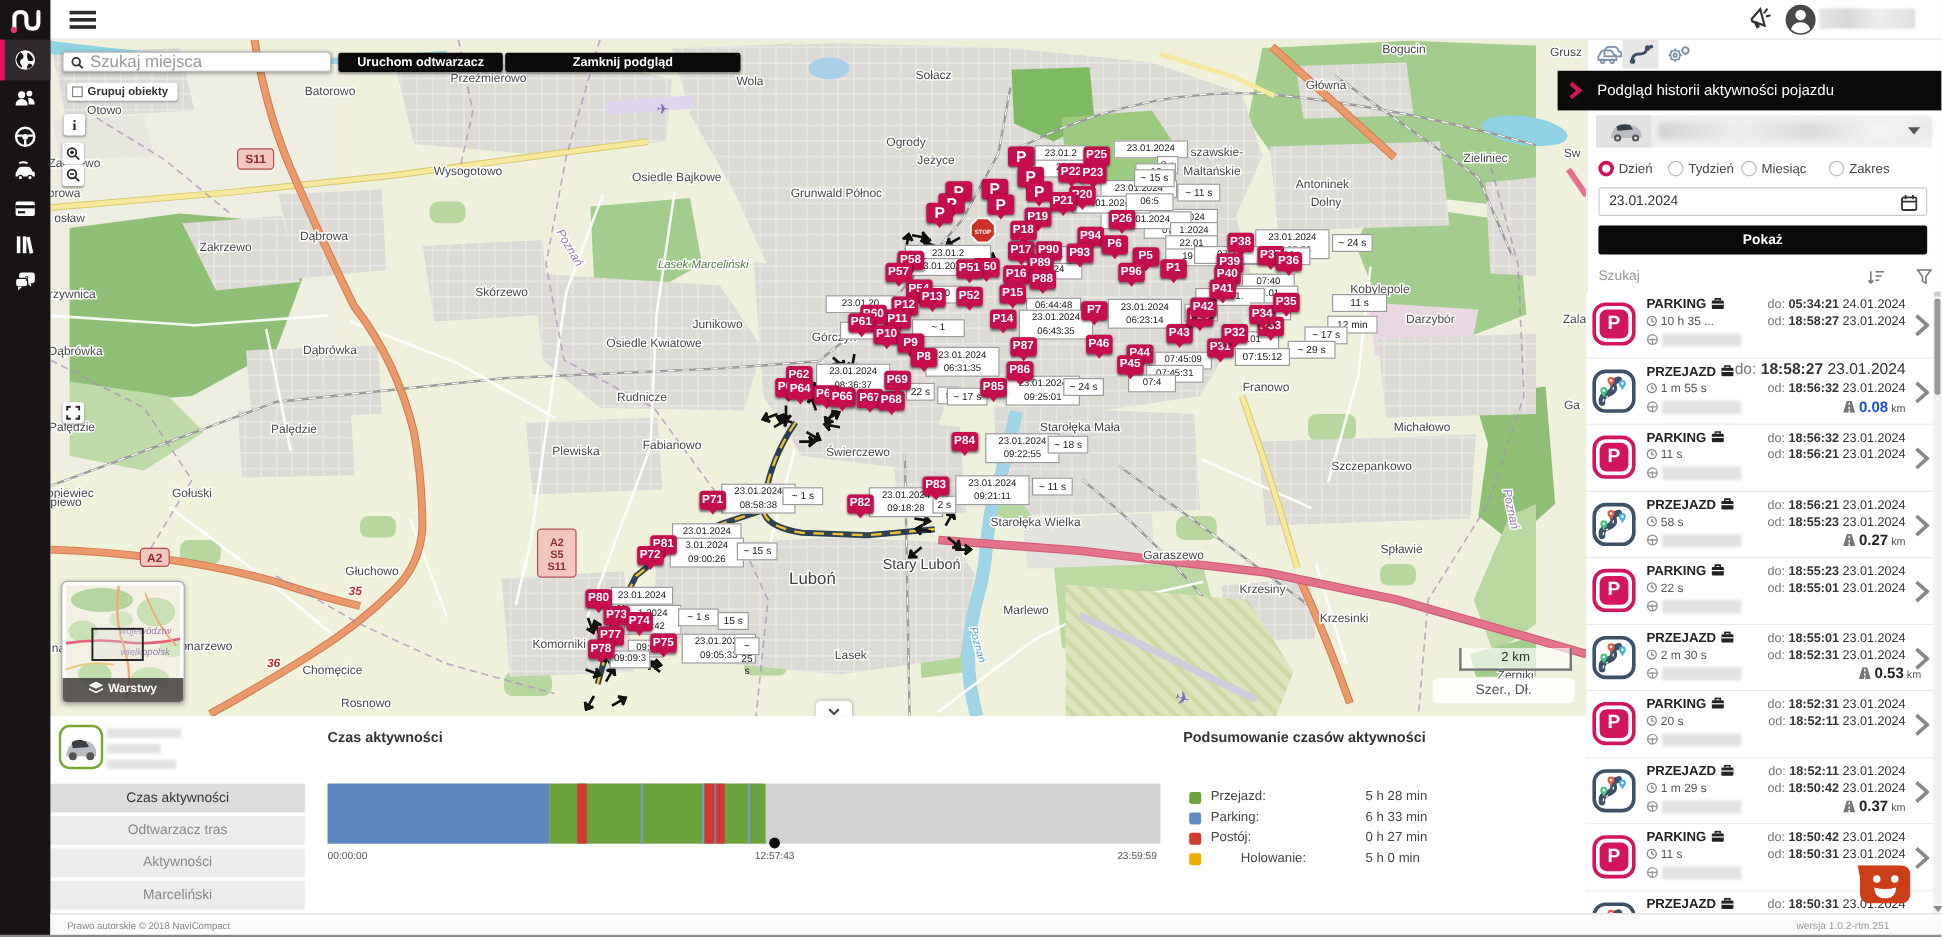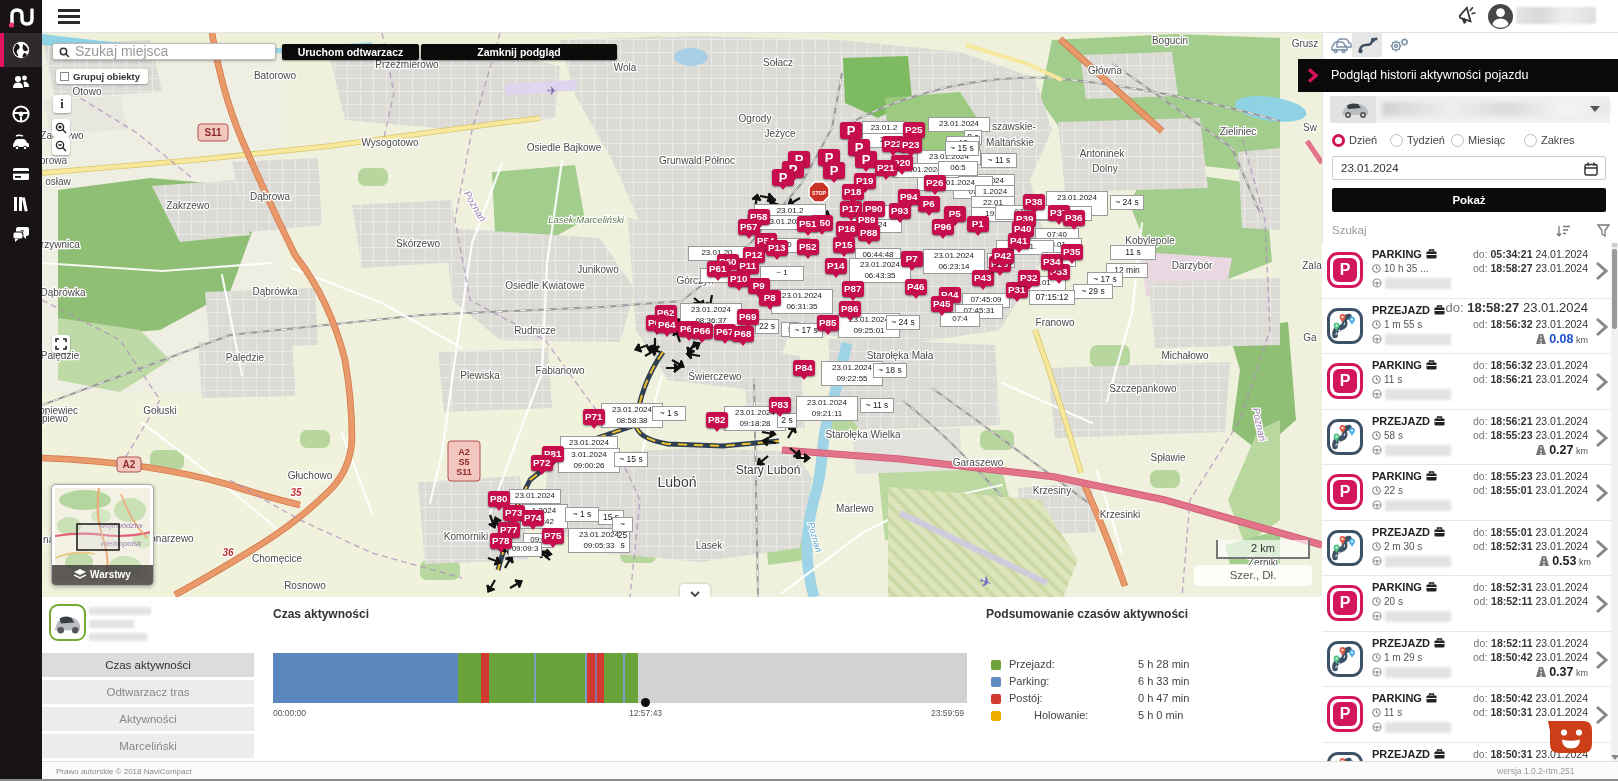--- a/index.html
+++ b/index.html
@@ -549,21 +549,21 @@
       <div style="position:absolute;left:565px;top:507px;width:34px;background:#fff;border:1px solid #9a9a9a;font-size:8.5px;color:#222;text-align:center;z-index:20;padding:1px 0">
         <div style="height:10.5px;line-height:10.5px">~ 1 s</div>
       </div>
       <div style="position:absolute;left:598px;top:510px;width:26px;background:#fff;border:1px solid #9a9a9a;font-size:8.5px;color:#222;text-align:center;z-index:20;padding:1px 0">
         <div style="height:10.5px;line-height:10.5px">15 s</div>
       </div>
       <div style="position:absolute;left:568px;top:528px;width:62px;background:#fff;border:1px solid #9a9a9a;font-size:8px;color:#222;text-align:center;z-index:20;padding:1px 0">
         <div style="height:10.5px;line-height:10.5px">23.01.2024</div>
         <div style="height:10.5px;line-height:10.5px">09:05:33</div>
       </div>
-      <div style="position:absolute;left:612px;top:517px;width:21px;background:#fff;border:1px solid #9a9a9a;font-size:8.5px;color:#222;text-align:center;z-index:20;padding:1px 4px">
+      <div style="position:absolute;left:612px;top:531px;width:21px;background:#fff;border:1px solid #9a9a9a;font-size:8.5px;color:#222;text-align:center;z-index:20;padding:1px 4px">
         <div style="height:10.5px;line-height:10.5px">~ 25 s</div>
       </div>
       <div style="position:absolute;left:523px;top:533px;width:30px;background:#fff;border:1px solid #9a9a9a;font-size:8px;color:#222;text-align:center;z-index:20;padding:1px 0">
         <div style="height:10.5px;line-height:10.5px">09:0</div>
       </div>
       <div style="position:absolute;left:508px;top:542px;width:34px;background:#fff;border:1px solid #9a9a9a;font-size:8px;color:#222;text-align:center;z-index:20;padding:1px 0">
         <div style="height:10.5px;line-height:10.5px">09:09:3</div>
       </div>
       <div style="position:absolute;left:688px;top:246px;width:58px;background:#fff;border:1px solid #9a9a9a;font-size:8px;color:#222;text-align:center;z-index:20;padding:1px 0">
         <div style="height:10.5px;line-height:10.5px">23.01.20</div>
@@ -1068,21 +1068,21 @@
         <circle cx="5" cy="5" r="4.2" fill="none" stroke="#888" stroke-width="1.2"></circle>
         <path d="M5 2.5 V5 L7 6" stroke="#888" stroke-width="1.2" fill="none"></path>
       </svg>2 m 30 s</div>
     <div style="position:absolute;left:50px;top:35px;font-size:10px;color:#555"><svg width="10" height="10" viewBox="0 0 10 10" style="vertical-align:-1px;margin-right:3px">
         <circle cx="5" cy="5" r="4" fill="none" stroke="#999" stroke-width="1.2"></circle>
         <circle cx="5" cy="5" r="1.2" fill="#999"></circle>
         <path d="M1 5 H4 M6 5 H9 M5 6 V9" stroke="#999" stroke-width="1.1"></path>
       </svg><span style="display:inline-block;width:66px;height:11px;background:#e2e2e2;filter:blur(1.5px);vertical-align:-2px"></span></div>
     <div style="position:absolute;right:24px;top:5px;font-size:10.5px;color:#333"><span style="color:#777">do:</span> <b>18:55:01</b> 23.01.2024</div>
     <div style="position:absolute;right:24px;top:19px;font-size:10.5px;color:#333"><span style="color:#777">od:</span> <b>18:52:31</b> 23.01.2024</div>
-    <div style="position:absolute;right:21px;top:33px;font-size:9px;color:#555"><svg width="12" height="10" viewBox="0 0 12 10" style="vertical-align:-1px;margin-right:2px">
+    <div style="position:absolute;right:11px;top:33px;font-size:9px;color:#555"><svg width="12" height="10" viewBox="0 0 12 10" style="vertical-align:-1px;margin-right:2px">
         <path d="M1 10 L4 0 H8 L11 10 Z" fill="#777"></path>
         <path d="M6 1.5 V3.5 M6 5 V7 M6 8 V10" stroke="#fff" stroke-width="1.2"></path>
       </svg><b style="font-size:12.5px;color:#222">0.53</b> km</div>
     <svg style="position:absolute;right:4px;top:18px" width="13" height="20" viewBox="0 0 13 20">
       <path d="M2 2 L11 10 L2 18" stroke="#888" stroke-width="3" fill="none"></path>
     </svg>
   </div>
 <div class="abs" style="left:1322px;top:576.0px;width:290px;height:55.5px;z-index:46;border-bottom:1px solid #e8e8e8;background:#fff">
     <div style="position:absolute;left:5px;top:9px;width:38px;height:38px">
       <div style="position:absolute;left:0;top:0;width:36px;height:36px;border:3px solid #d3165c;border-radius:11px;background:#fff"></div>
@@ -1263,21 +1263,21 @@
 <div class="abs" style="left:931px;top:708px;z-index:45;font-size:8.5px;color:#555">23:59:59</div>
 <div class="abs" style="left:986px;top:607px;z-index:45;font-size:12px;font-weight:bold;color:#333">Podsumowanie czasów aktywności</div>
 <div class="abs" style="left:991px;top:660px;width:10px;height:10px;border-radius:2px;background:#6fa33c;z-index:45"></div>
 <div class="abs" style="left:1009px;top:658px;z-index:45;font-size:11px;color:#444">Przejazd:</div>
 <div class="abs" style="left:1138px;top:658px;z-index:45;font-size:11px;color:#444">5 h 28 min</div>
 <div class="abs" style="left:991px;top:677px;width:10px;height:10px;border-radius:2px;background:#5e8bc0;z-index:45"></div>
 <div class="abs" style="left:1009px;top:675px;z-index:45;font-size:11px;color:#444">Parking:</div>
 <div class="abs" style="left:1138px;top:675px;z-index:45;font-size:11px;color:#444">6 h 33 min</div>
 <div class="abs" style="left:991px;top:694px;width:10px;height:10px;border-radius:2px;background:#d23b2f;z-index:45"></div>
 <div class="abs" style="left:1009px;top:692px;z-index:45;font-size:11px;color:#444">Postój:</div>
-<div class="abs" style="left:1138px;top:692px;z-index:45;font-size:11px;color:#444">0 h 47 min</div>
+<div class="abs" style="left:1138px;top:692px;z-index:45;font-size:11px;color:#444">0 h 27 min</div>
 <div class="abs" style="left:991px;top:711px;width:10px;height:10px;border-radius:2px;background:#f0ad00;z-index:45"></div>
 <div class="abs" style="left:1034px;top:709px;z-index:45;font-size:11px;color:#444">Holowanie:</div>
 <div class="abs" style="left:1138px;top:709px;z-index:45;font-size:11px;color:#444">5 h 0 min</div>
 <div class="abs" style="left:42px;top:761px;width:1576px;height:20px;background:#fbfbfb;border-top:1px solid #ddd;z-index:58"></div>
 <div class="abs" style="left:0;top:779px;width:1618px;height:2px;background:#8a8a8a;z-index:59"></div>
 <div class="abs" style="left:56px;top:767px;z-index:59;font-size:8px;color:#888">Prawo autorskie © 2018  NaviCompact</div>
 <div class="abs" style="left:1497px;top:766px;z-index:59;font-size:8.5px;color:#999">wersja 1.0.2-rtm.251</div>
 <div class="abs" style="left:1547px;top:721px;width:45px;height:32px;z-index:60"><svg width="45" height="32" viewBox="0 0 45 32">
       <path d="M1 0 L10 0 L36 0 Q45 0 45 9 L45 23 Q45 32 36 32 L12 32 Q3 32 3 23 L3 10 Z" fill="#cc3e18"></path>
       <circle cx="17" cy="11.5" r="3.1" fill="#fff"></circle>

